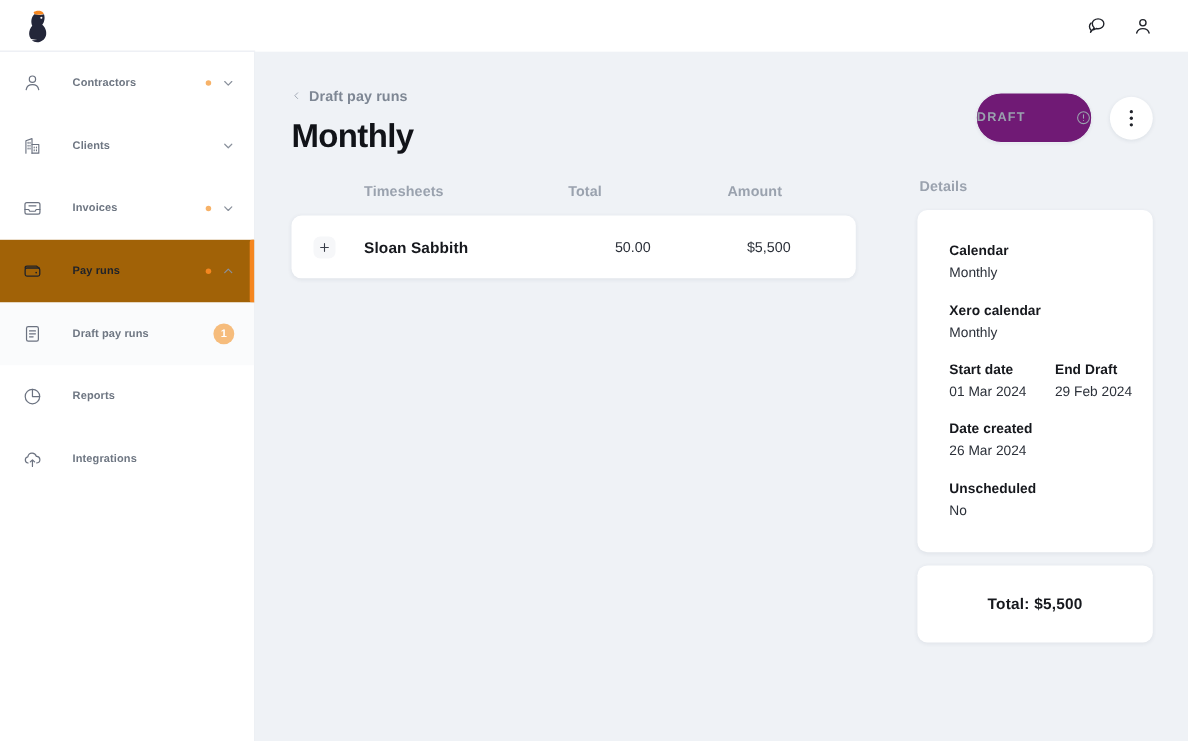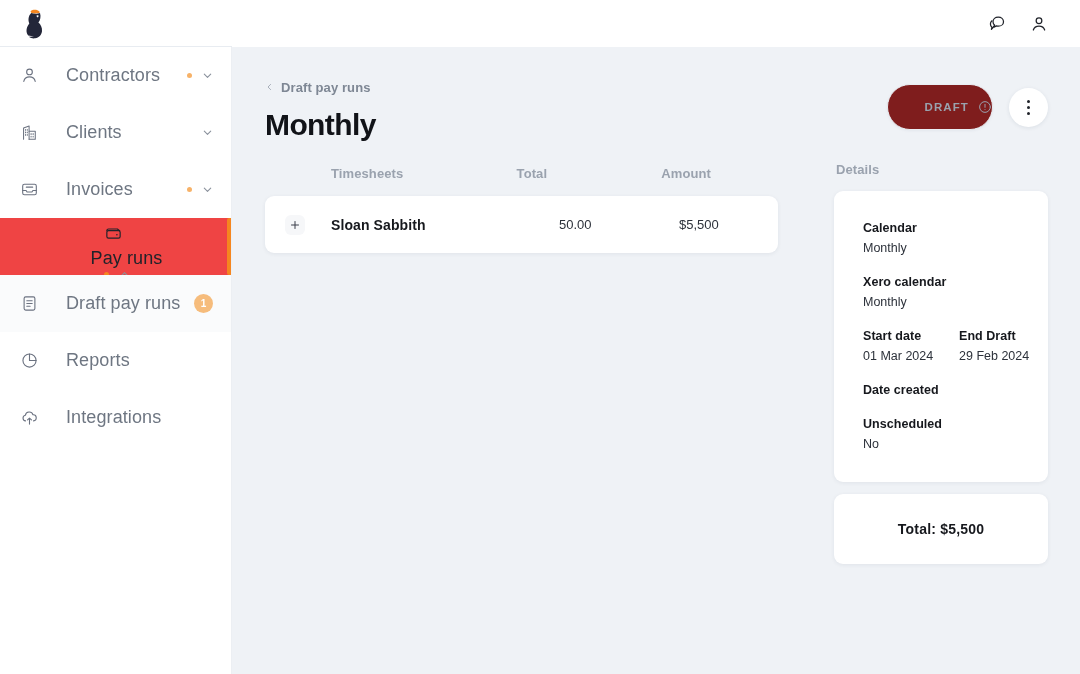--- a/index.html
+++ b/index.html
@@ -94,22 +94,21 @@
   .nav-item {
     position: relative;
     height: 57px;
     display: flex;
     align-items: center;
     padding: 0 14px 0 20px;
     cursor: pointer;
     background: transparent;
   }
   .nav-item.active {
-    background: #ef4444;
-    flex-direction: column;
+    background: #a16207;
   }
   .nav-item.sub {
     background: #fafbfc;
   }
   .nav-item.active .active-bar {
     position: absolute;
     right: 0px;
     top: 0;
     width: 4px;
     height: 57px;
@@ -120,22 +119,22 @@
     width: 30px;
     flex: 0 0 30px;
     display: flex;
     align-items: center;
     justify-content: flex-start;
     color: #6b7280;
   }
   .nav-item.active .nav-icon { color: #20232a; }
   .nav-label {
     flex: 1 1 auto;
-    font-size: 18px;
-    font-weight: normal;
+    font-size: 10px;
+    font-weight: bold;
     letter-spacing: 0.1px;
     color: #6e7682;
     padding-left: 16px;
   }
   .nav-item.active .nav-label { color: #20232a; }
   .nav-right {
     display: flex;
     align-items: center;
     gap: 10px;
     padding-right: 4px;
@@ -211,26 +210,26 @@
   .page-head-right {
     display: flex;
     align-items: center;
     gap: 16px;
     padding-top: 6px;
   }
   .status-pill {
     width: 106px;
     height: 46px;
     border-radius: 23px;
-    background: #7f1d1d;
+    background: #701a75;
     border: 1px solid #eaeef3;
     box-shadow: 0 1px 3px rgba(25,40,70,0.05);
     display: flex;
     align-items: center;
-    justify-content: flex-end;
+    justify-content: space-between;
     gap: 9px;
     cursor: default;
   }
   .status-pill-label {
     font-size: 11.5px;
     font-weight: bold;
     letter-spacing: 1.1px;
     color: #9aa2ae;
   }
   .alert-ico { width: 14px; height: 14px; color: #9aa2ae; display:block; }
@@ -586,20 +585,21 @@
                 <div class="detail-value">01 Mar 2024</div>
               </div>
               <div class="detail-col wide">
                 <div class="detail-label">End Draft</div>
                 <div class="detail-value">29 Feb 2024</div>
               </div>
             </div>
 
             <div class="detail-block">
               <div class="detail-label">Date created</div>
+              <div class="detail-value">26 Mar 2024</div>
             </div>
 
             <div class="detail-block">
               <div class="detail-label">Unscheduled</div>
               <div class="detail-value">No</div>
             </div>
 
           </div>
 
           <div class="card total-card">

